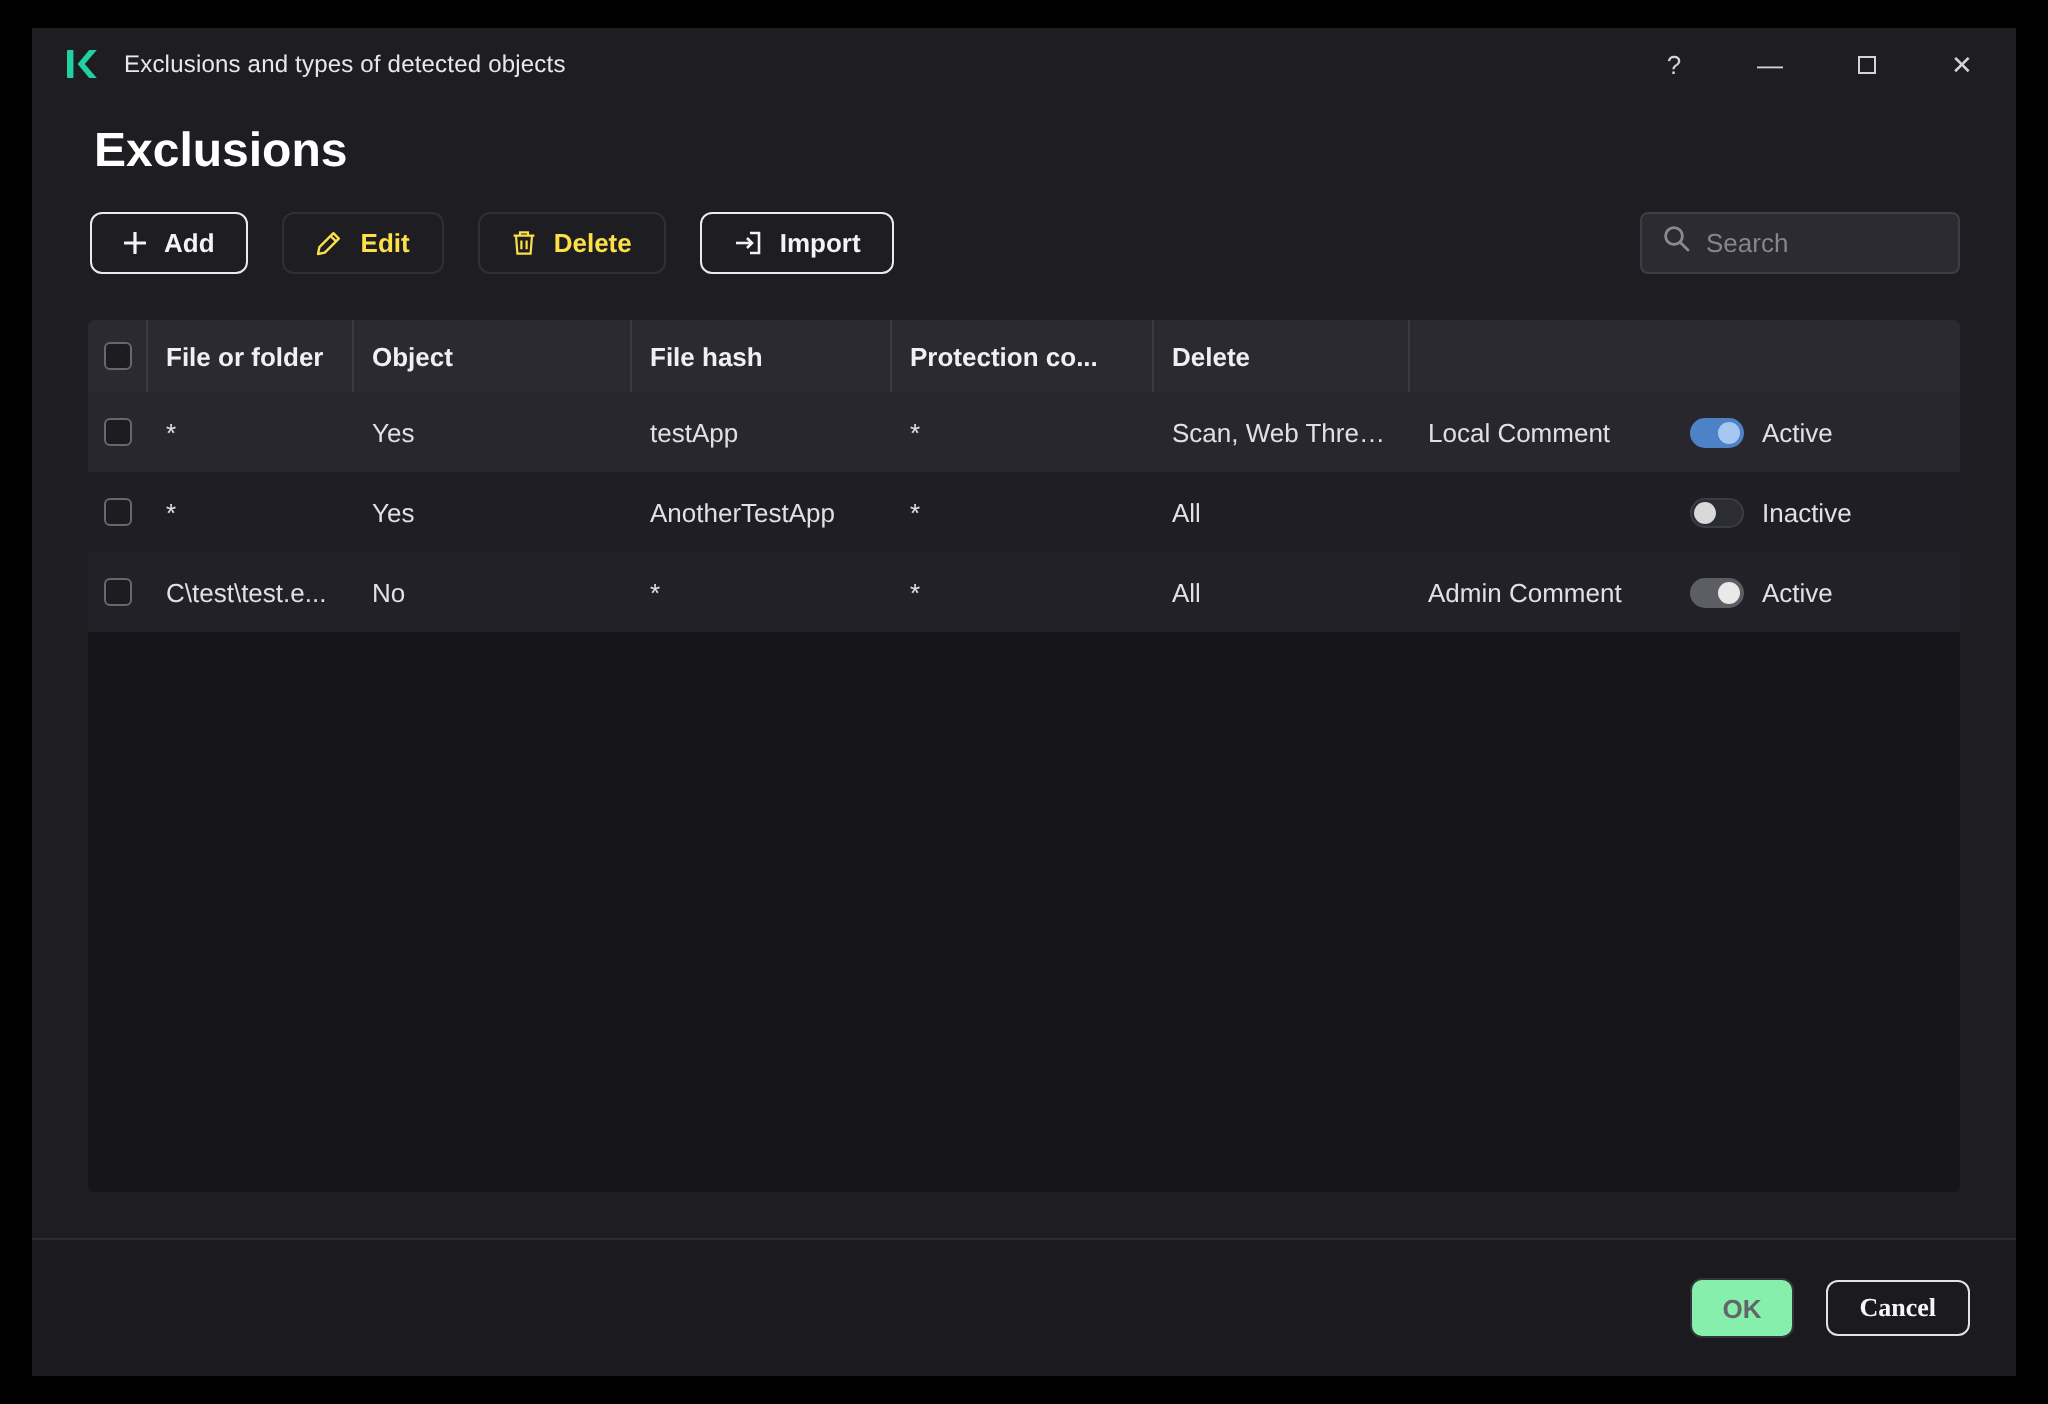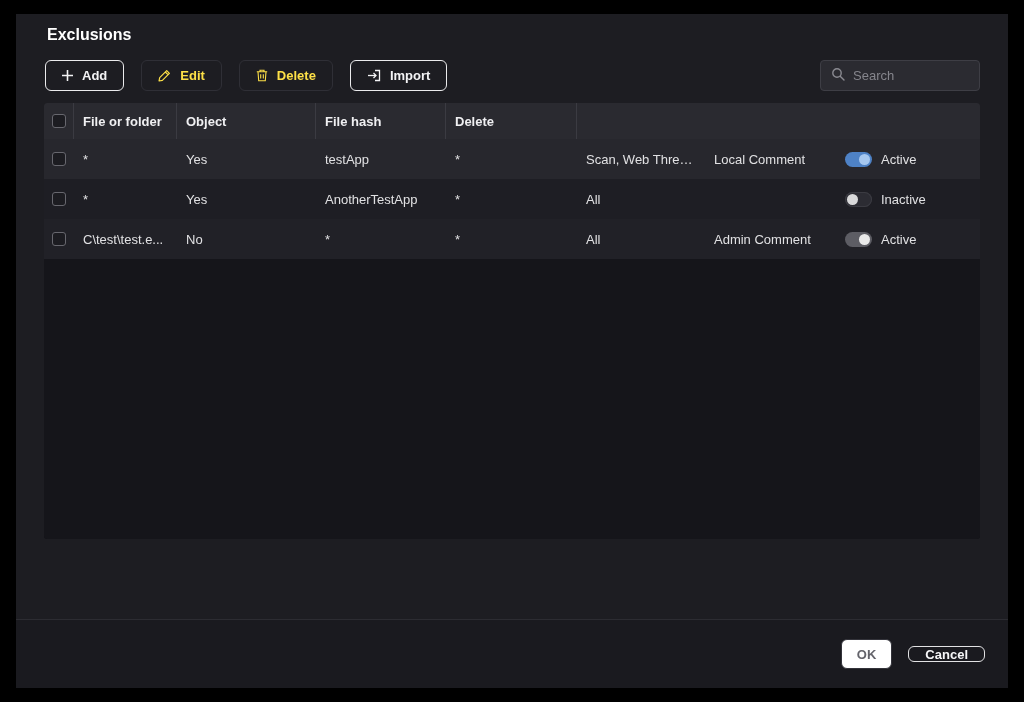--- a/index.html
+++ b/index.html
@@ -22,21 +22,21 @@
   .tb-title { font-size: 12px; color: #e8e8ea; margin-left: 13px; letter-spacing: .1px; }
   .tb-spacer { flex: 1; }
   .tb-btn {
     width: 30px; height: 28px; margin-left: 18px;
     display: flex; align-items: center; justify-content: center;
     color: #d4d4d6; font-size: 13px; cursor: default; background: transparent; border: none;
     font-family: "Liberation Sans", sans-serif;
   }
   .max-box { width: 9px; height: 9px; border: 1px solid #d4d4d6; display: block; }
   
-  .page-title { font-size: 16px; font-weight: 700; color: #ffffff; margin: 12px 0 16px 31px; flex: none; }
+  .page-title { font-size: 24px; font-weight: 700; color: #ffffff; margin: 12px 0 16px 31px; flex: none; }
   
   .toolbar { display: flex; align-items: flex-end; padding: 0 28px 0 29px; gap: 17px; flex: none; height: 31px; }
   .btn {
     height: 31px; display: inline-flex; align-items: center; gap: 9px;
     padding: 0 16px; border: 1px solid #ebebed; border-radius: 6px;
     background: transparent; color: #f3f3f5; font-size: 13px; font-weight: 700;
     font-family: "Liberation Sans", sans-serif; cursor: pointer; white-space: nowrap;
   }
   .btn svg { display: block; }
   .btn.disabled { border-color: #2f2f36; color: #fde047; cursor: default; }
@@ -46,21 +46,21 @@
     display: flex; align-items: center; padding: 0 10px; gap: 8px;
   }
   .search input {
     background: transparent; border: none; outline: none;
     color: #dddddf; font-size: 13px; width: 100%;
     font-family: "Liberation Sans", sans-serif;
   }
   .search input::placeholder { color: #85858c; }
   
   .table {
-    margin: 12px 28px 0; height: 436px; flex: none;
+    margin: 23px 28px 0; height: 436px; flex: none;
     display: flex; flex-direction: column;
     background: #15151a; border-radius: 3px; overflow: hidden;
   }
   .tr {
     display: grid;
     grid-template-columns: 30px 103px 139px 130px 131px 128px 131px 126px 18px;
     align-items: center;
   }
   .thead { background: #2a2a30; height: 36px; flex: none; }
   .thead .cell {
@@ -92,34 +92,50 @@
   .empty-area { flex: 1; background: #15151a; }
   
   .footer {
     margin-top: auto; height: 69px; flex: none;
     background: #1a1a1f; border-top: 1px solid #2c2c32;
     display: flex; align-items: center; justify-content: flex-end;
     padding: 0 23px; gap: 16px;
   }
   .btn-ok {
     height: 30px; padding: 0 15px; border-radius: 6px;
-    background: #ffffff; border: 1px solid #33333a; color: #64646b;
+    background: #86efac; border: 1px solid #33333a; color: #64646b;
     font-size: 13px; font-weight: 700; font-family: "Liberation Sans", sans-serif; cursor: default;
   }
   .btn-cancel {
-    height: 16px; padding: 0 16px; border-radius: 6px;
+    height: 28px; padding: 0 16px; border-radius: 6px;
     background: transparent; border: 1px solid #e2e2e4; color: #f6f6f8;
-    font-size: 13px; font-weight: 700; font-family: Liberation Sans, sans-serif; cursor: pointer;
+    font-size: 13px; font-weight: 700; font-family: Liberation Serif, serif; cursor: pointer;
   }
 </style>
 </head>
 <body>
 
 <div class="window">
 
+  <div class="titlebar">
+    <span class="logo">
+      <svg width="17" height="16" viewBox="0 0 17 16" fill="#1fd1a3">
+        <rect x="1.5" y="1" width="3.2" height="14" rx="0.4"></rect>
+        <polygon points="6.8,8 12.6,1 16.4,1 10.4,8 16.4,15 12.6,15"></polygon>
+      </svg>
+    </span>
+    <span class="tb-title">Exclusions and types of detected objects</span>
+    <span class="tb-spacer"></span>
+    <button class="tb-btn">?</button>
+    <button class="tb-btn">—</button>
+    <button class="tb-btn">
+        <span class="max-box"></span>
+      </button>
+    <button class="tb-btn">✕</button>
+  </div>
 
   <div class="page-title">Exclusions</div>
 
   <div class="toolbar">
     <button class="btn">
       <span>
         <svg width="11" height="11" viewBox="0 0 11 11">
             <path d="M5.5 0.5v10M0.5 5.5h10" stroke="currentColor" stroke-width="1.6" stroke-linecap="round"></path>
           </svg>
       </span>
@@ -163,20 +179,21 @@
   </div>
 
   <div class="table">
     <div class="tr thead">
       <div class="cb-cell">
           <span class="checkbox"></span>
         </div>
       <div class="cell">File or folder</div>
       <div class="cell">Object</div>
       <div class="cell">File hash</div>
+      <div class="cell">Protection co...</div>
       <div class="cell">Delete</div>
       <div class="cell no-div"></div>
     </div>
 
     <div class="tr row row-0">
       <div class="cb-cell">
           <span class="checkbox"></span>
         </div>
       <div class="cell">*</div>
       <div class="cell">Yes</div>

